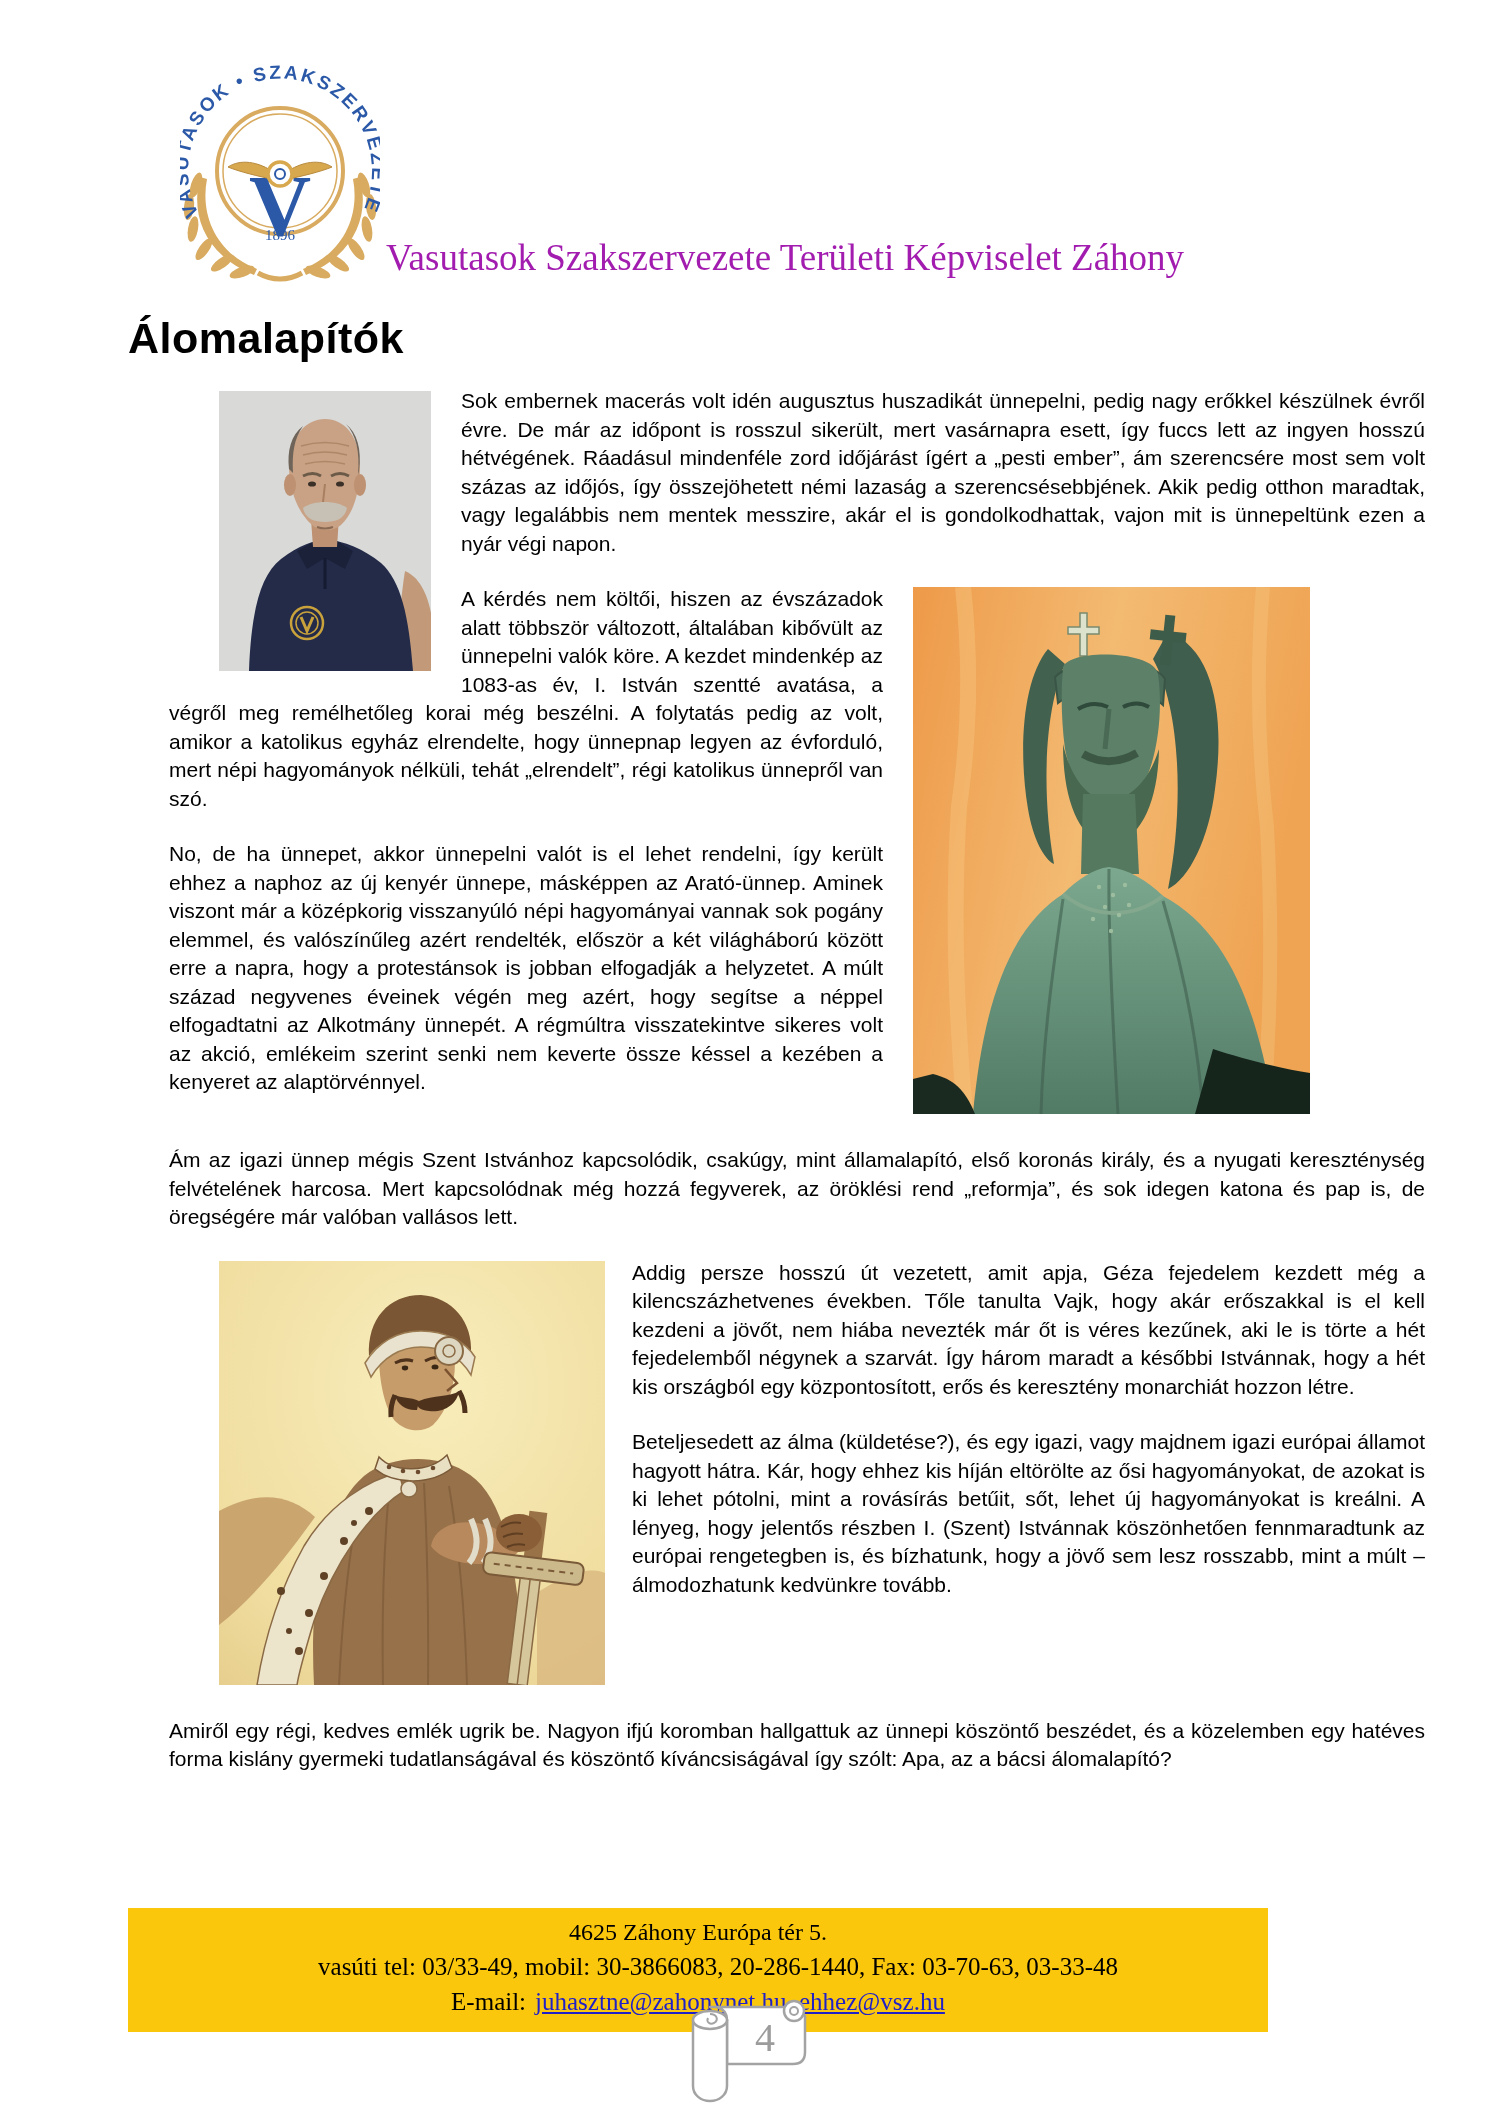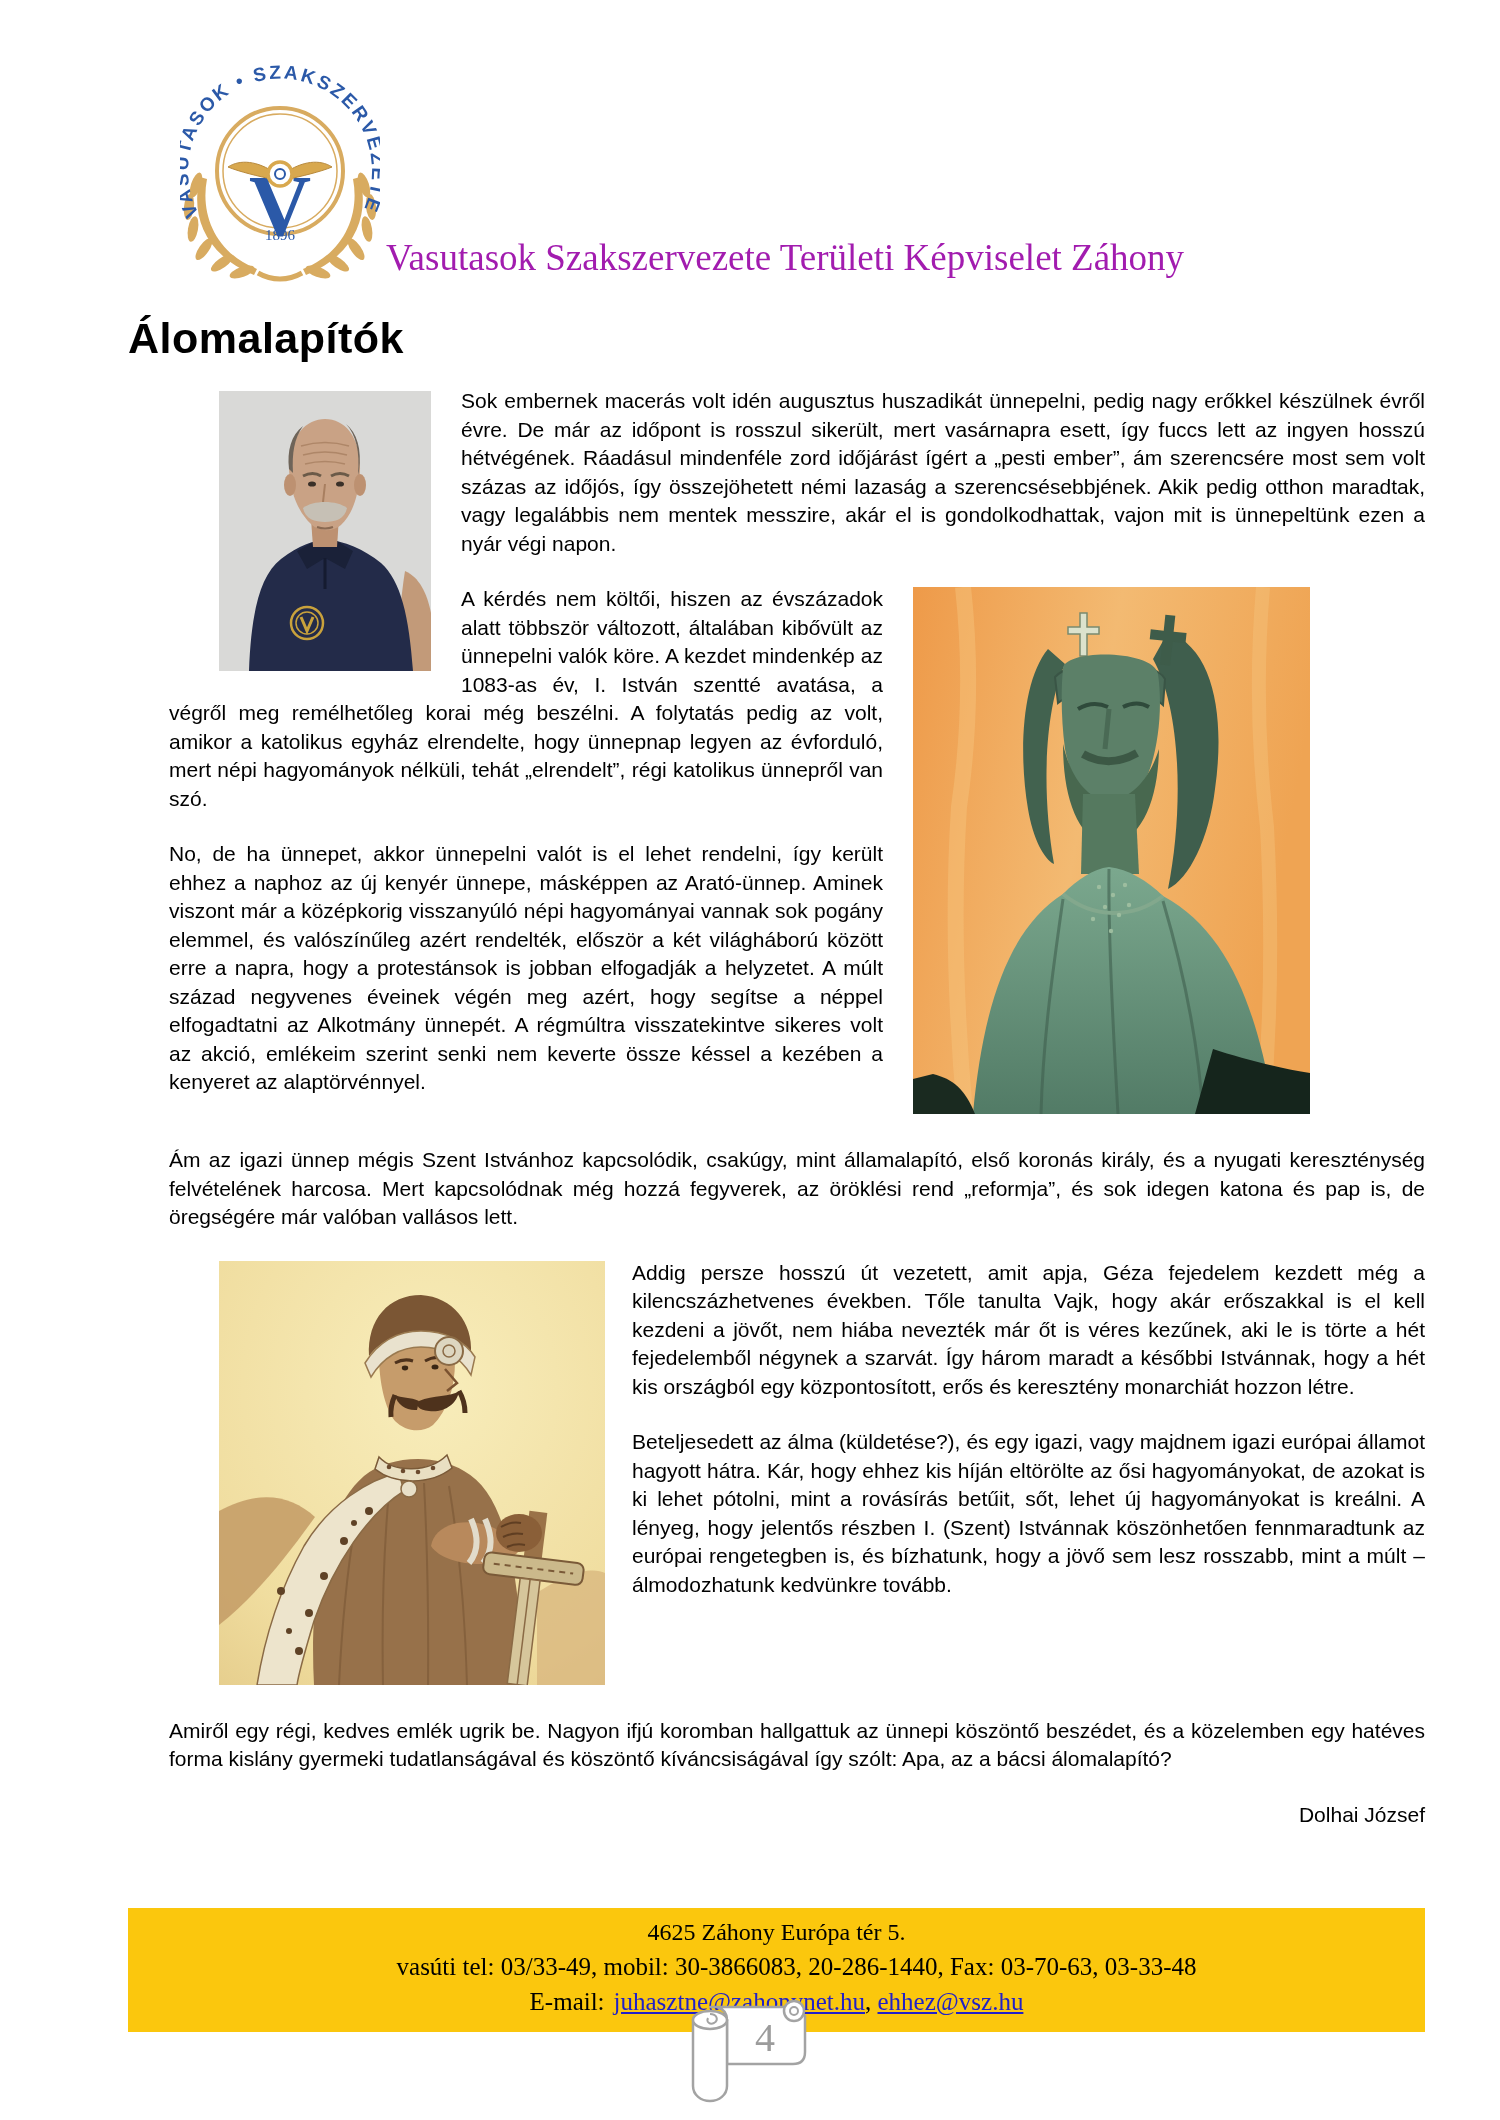--- a/index.html
+++ b/index.html
@@ -16,21 +16,21 @@
   .article{font-size:21px;line-height:28.5px;text-align:justify;margin-left:41px;}
   .article p{margin:0 0 27px 0;}
   .imgbox{overflow:hidden;}
   .imgbox svg{display:block;width:100%;height:100%;}
   .portrait{float:left;width:212px;height:280px;margin:4px 30px 10px 50px;}
   .statue{float:right;width:397px;height:527px;margin:2px 115px 16px 30px;}
   .drawing{float:left;width:386px;height:424px;margin:2px 27px 16px 50px;}
   .clear{clear:both;padding-top:16px;}
   .signature{text-align:right;margin-top:16px;text-indent:0;}
   
-  .footer{position:absolute;left:128px;top:1908px;width:1297px;height:124px;background:#FBC70D;
+  .footer{position:absolute;left:128px;top:1908px;width:1140px;height:124px;background:#FBC70D;
         text-align:center;font-family:"Liberation Serif",serif;box-sizing:border-box;padding-top:7px;}
   .footer .l1{font-size:24px;line-height:34px;}
   .footer .l2{font-size:25px;line-height:35px;padding-left:40px;}
   .footer .l3{font-size:25px;line-height:35px;}
   .footer a{color:#2121C8;text-decoration:underline;}
   .email-label{margin-right:9px;}
   .scroll-badge{position:absolute;left:681px;top:1994px;width:138px;height:114px;}
   .scroll-badge svg{display:block;width:100%;height:100%;}
 </style>
 </head>
@@ -224,21 +224,20 @@
           <path d="M150,95 C148,58 170,34 202,34 C234,36 254,62 252,92 C238,76 218,70 200,70 C180,70 162,80 150,95 Z" fill="#7B5634"></path>
           <path d="M146,102 C160,80 180,70 202,70 C226,70 246,80 256,96 L252,114 C240,94 222,86 202,86 C182,86 164,96 152,116 Z" fill="#E9E2CE" stroke="#9A7A50" stroke-width="1.5"></path>
           <circle cx="230" cy="90" r="14" fill="#DDD6C0" stroke="#8A6A45" stroke-width="2"></circle>
           <circle cx="230" cy="90" r="6" fill="none" stroke="#8A6A45" stroke-width="1.5"></circle>
         </svg>
       </div>
 
       <p>Addig persze hosszú út vezetett, amit apja, Géza fejedelem kezdett még a kilencszázhetvenes években. Tőle tanulta Vajk, hogy akár erőszakkal is el kell kezdeni a jövőt, nem hiába nevezték már őt is véres kezűnek, aki le is törte a hét fejedelemből négynek a szarvát. Így három maradt a későbbi Istvánnak, hogy a hét kis országból egy központosított, erős és keresztény monarchiát hozzon létre.</p>
       <p>Beteljesedett az álma (küldetése?), és egy igazi, vagy majdnem igazi európai államot hagyott hátra. Kár, hogy ehhez kis híján eltörölte az ősi hagyományokat, de azokat is ki lehet pótolni, mint a rovásírás betűit, sőt, lehet új hagyományokat is kreálni. A lényeg, hogy jelentős részben I. (Szent) Istvánnak köszönhetően fennmaradtunk az európai rengetegben is, és bízhatunk, hogy a jövő sem lesz rosszabb, mint a múlt – álmodozhatunk kedvünkre tovább.</p>
       <p class="clear">Amiről egy régi, kedves emlék ugrik be. Nagyon ifjú koromban hallgattuk az ünnepi köszöntő beszédet, és a közelemben egy hatéves forma kislány gyermeki tudatlanságával és köszöntő kíváncsiságával így szólt: Apa, az a bácsi álomalapító?</p>
-      <p class="signature">Dolhai József</p>
     </div>
   </main>
 
   <footer class="footer">
     <div class="l1">4625 Záhony Európa tér 5.</div>
     <div class="l2">vasúti tel: 03/33-49, mobil: 30-3866083, 20-286-1440, Fax: 03-70-63, 03-33-48</div>
     <div class="l3">
       <span class="email-label">E-mail:</span><a href="#">juhasztne@zahonynet.hu</a><span>, </span><a href="#">ehhez@vsz.hu</a>
     </div>
   </footer>

